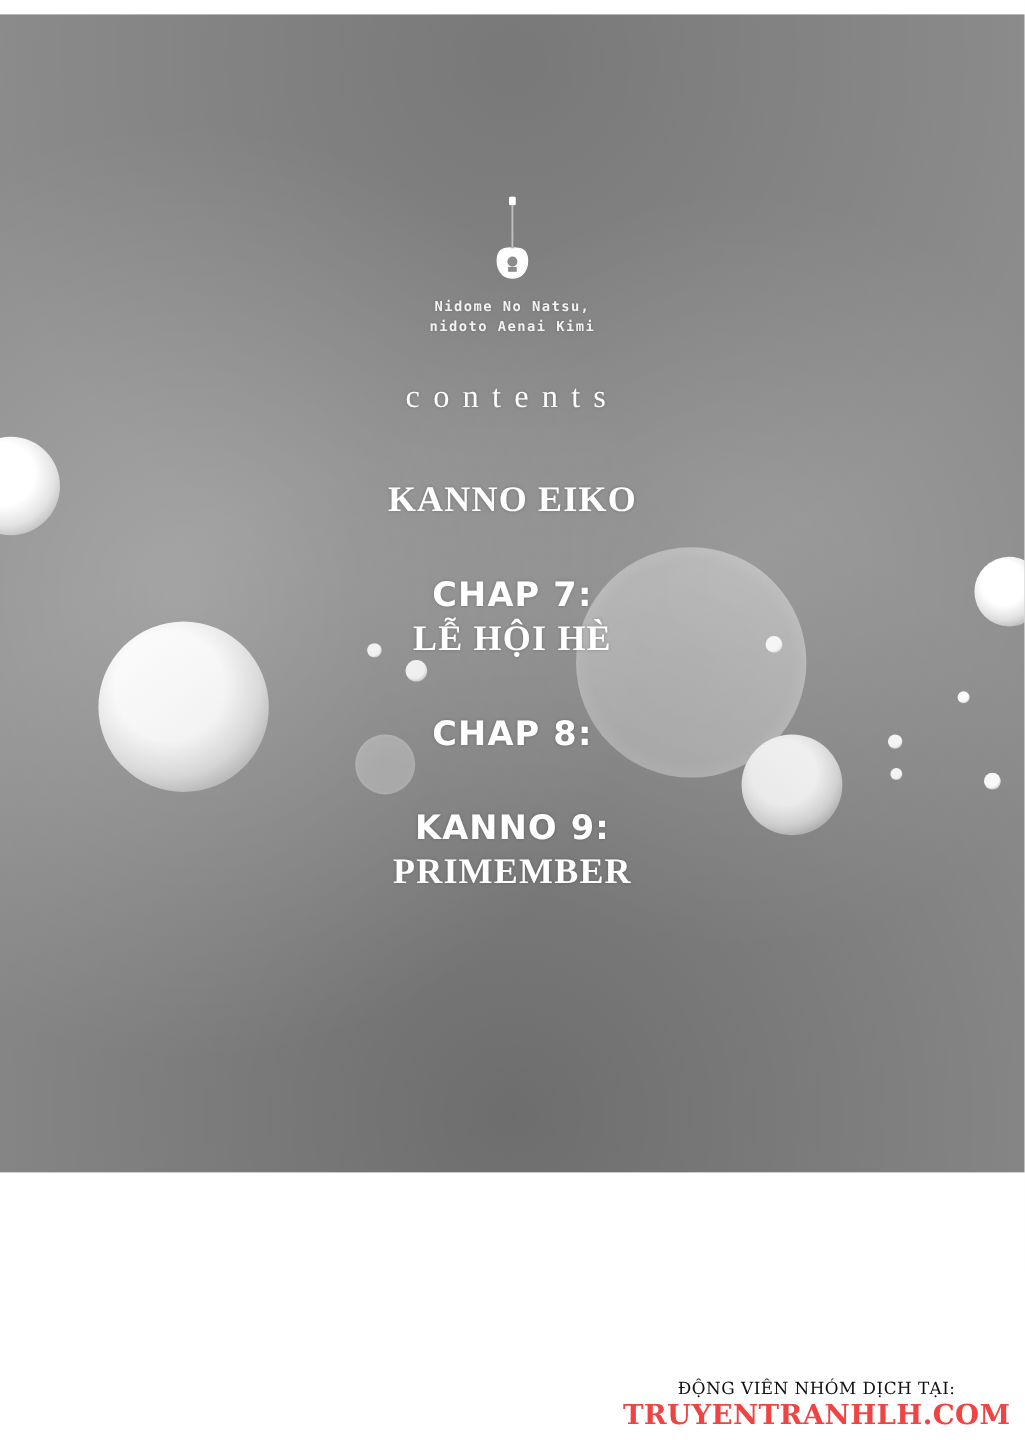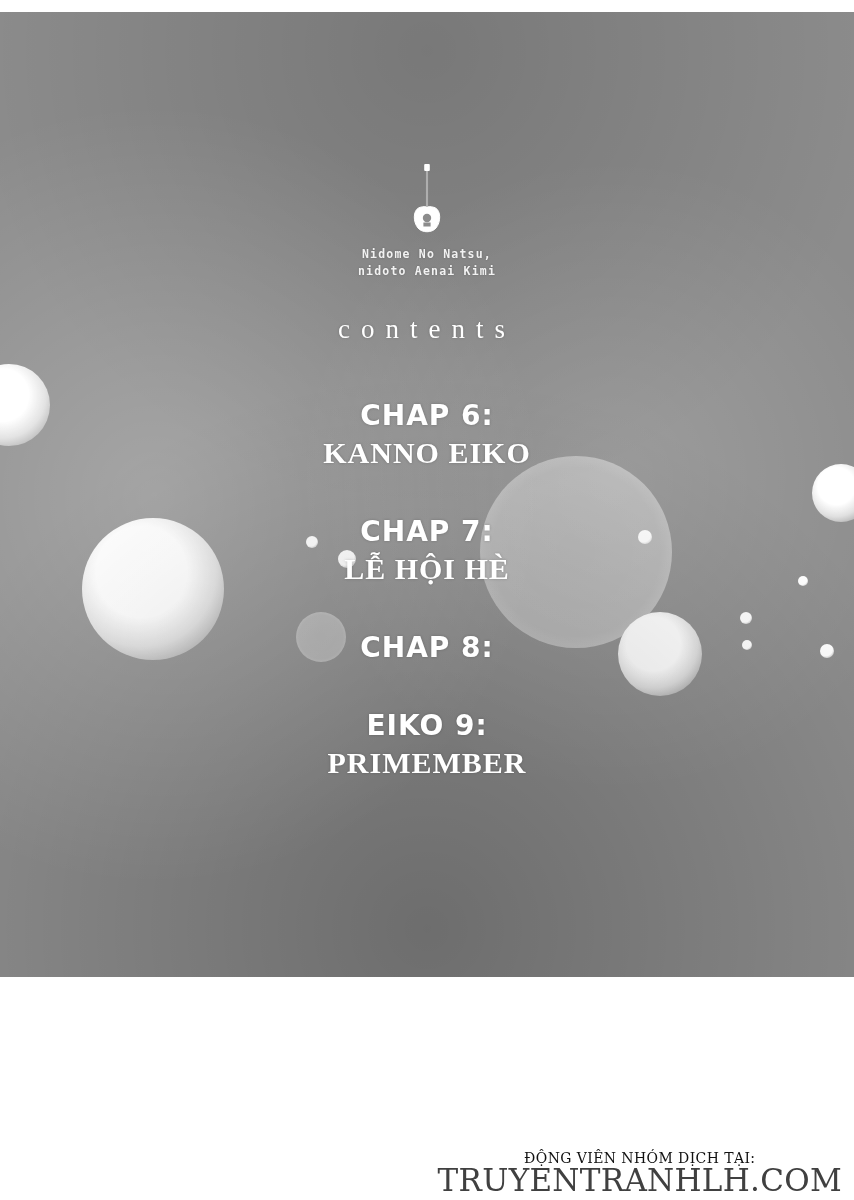--- a/index.html
+++ b/index.html
@@ -136,25 +136,25 @@
   .wm-line1 {
     font-family: "DejaVu Serif", serif;
     font-weight: 400;
     font-size: 14px;
     letter-spacing: 0.4px;
     line-height: 16px;
     color: #111111;
   }
   .wm-line2 {
     font-family: "DejaVu Serif", serif;
-    font-weight: 400;
-    font-size: 31px;
+    font-weight: 700;
+    font-size: 23px;
     letter-spacing: 0.3px;
     line-height: 28px;
-    color: #404040;
+    color: #ef4444;
   }
 </style>
 </head>
 <body>
 
 <div id="page">
 
   <div class="panel">
 
     <div class="bokeh soft" style="left:-32px; top:352px; width:82px; height:82px;"></div>
@@ -192,35 +192,34 @@
         <div class="series-title">
           <div>Nidome No  Natsu,</div>
           <div>nidoto Aenai Kimi</div>
         </div>
         <div class="contents-label">contents</div>
       </div>
 
       <div class="toc">
 
         <div class="toc-entry">
-          <div class="toc-num">CHAP 6:</div>
           <div class="toc-name">KANNO EIKO</div>
         </div>
 
         <div class="toc-entry">
           <div class="toc-num">CHAP 7:</div>
           <div class="toc-name">LỄ HỘI HÈ</div>
         </div>
 
         <div class="toc-entry">
           <div class="toc-num">CHAP 8:</div>
         </div>
 
         <div class="toc-entry">
-          <div class="toc-num">EIKO 9:</div>
+          <div class="toc-num">KANNO 9:</div>
           <div class="toc-name">PRIMEMBER</div>
         </div>
 
 
       </div>
 
     </div>
   </div>
 
   <div class="watermark">

